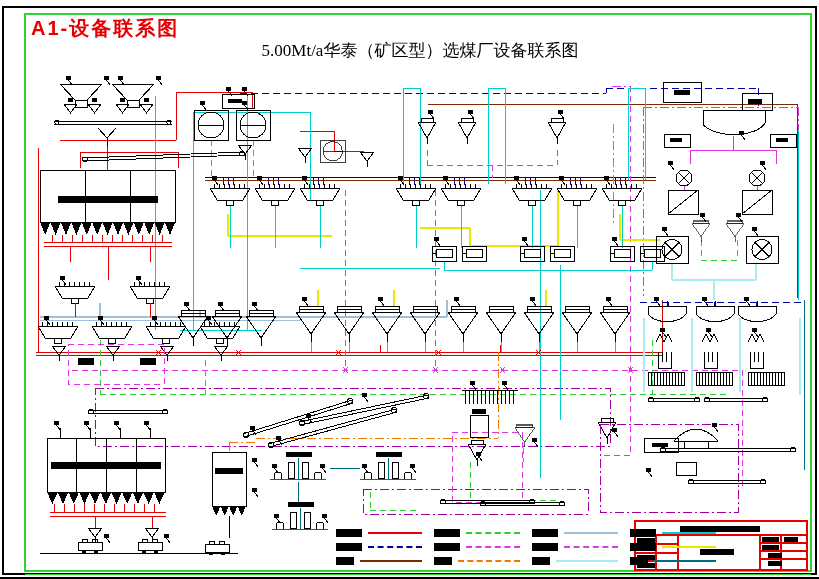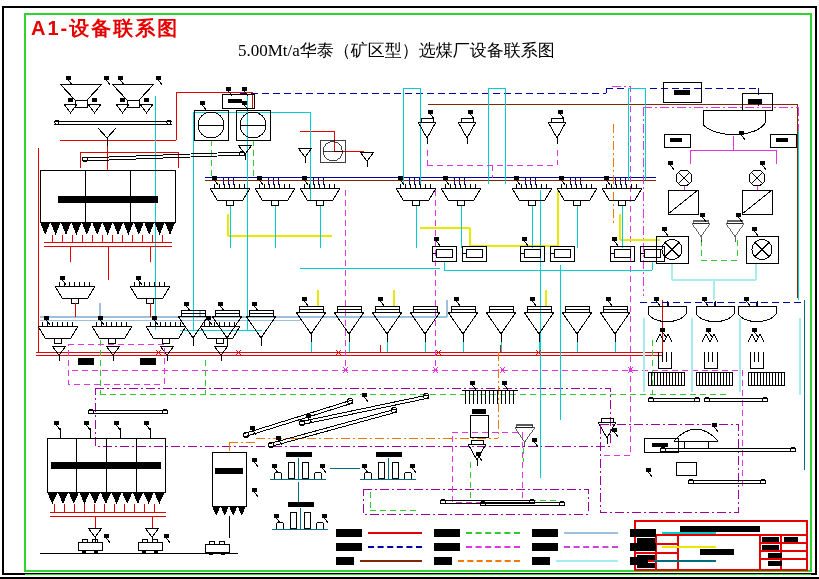--- a/index.html
+++ b/index.html
@@ -1,20 +1,20 @@
 <!DOCTYPE html>
 <html style="--c-black: #000000; --c-red: #e60000; --c-frame-green: #2fd42f; --c-cyan: #00cfcf; --c-green: #2ecc2e; --c-magenta: #e333e3; --c-purple: #a100a1; --c-navy: #0000a0; --c-maroon: #7c2800; --c-orange: #f07800; --c-yellow: #e8e800; --c-lightsteel: #9fc0dd; --c-palecyan: #a8eded; --c-teal: #006b7d;"><head>
 <meta charset="utf-8">
 <style>
   html,body{margin:0;padding:0;background:#fff;}
   .canvas{position:relative;width:819px;height:579px;background:#fff;overflow:hidden;
           font-family:"Liberation Sans",sans-serif;}
   .a1-label{position:absolute;left:31px;top:15px;font-size:20px;font-weight:bold;
             color:var(--c-red);letter-spacing:2px;white-space:nowrap;}
-  .main-title{position:absolute;left:238px;top:39px;width:364px;text-align:left;
+  .main-title{position:absolute;left:238px;top:39px;width:364px;text-align:center;
               font-size:17px;color:#000;font-family:"Liberation Serif",serif;white-space:nowrap;}
   .watermark{position:absolute;left:322px;top:266px;font-size:28px;color:#141414;
              letter-spacing:7px;font-family:"Liberation Serif",serif;white-space:nowrap;}
   svg.diagram{position:absolute;left:0;top:0;shape-rendering:crispEdges;}
   svg .k{stroke:var(--c-black);fill:none;stroke-width:1;}
   svg .kf{fill:var(--c-black);stroke:none;}
   svg .r{stroke:var(--c-red);fill:none;stroke-width:1;}
   svg .rl{stroke:var(--c-red);fill:none;stroke-width:1.4;}
   svg .c{stroke:var(--c-cyan);fill:none;stroke-width:1;}
   svg .g{stroke:var(--c-green);fill:none;stroke-width:1;stroke-dasharray:6 4;}

